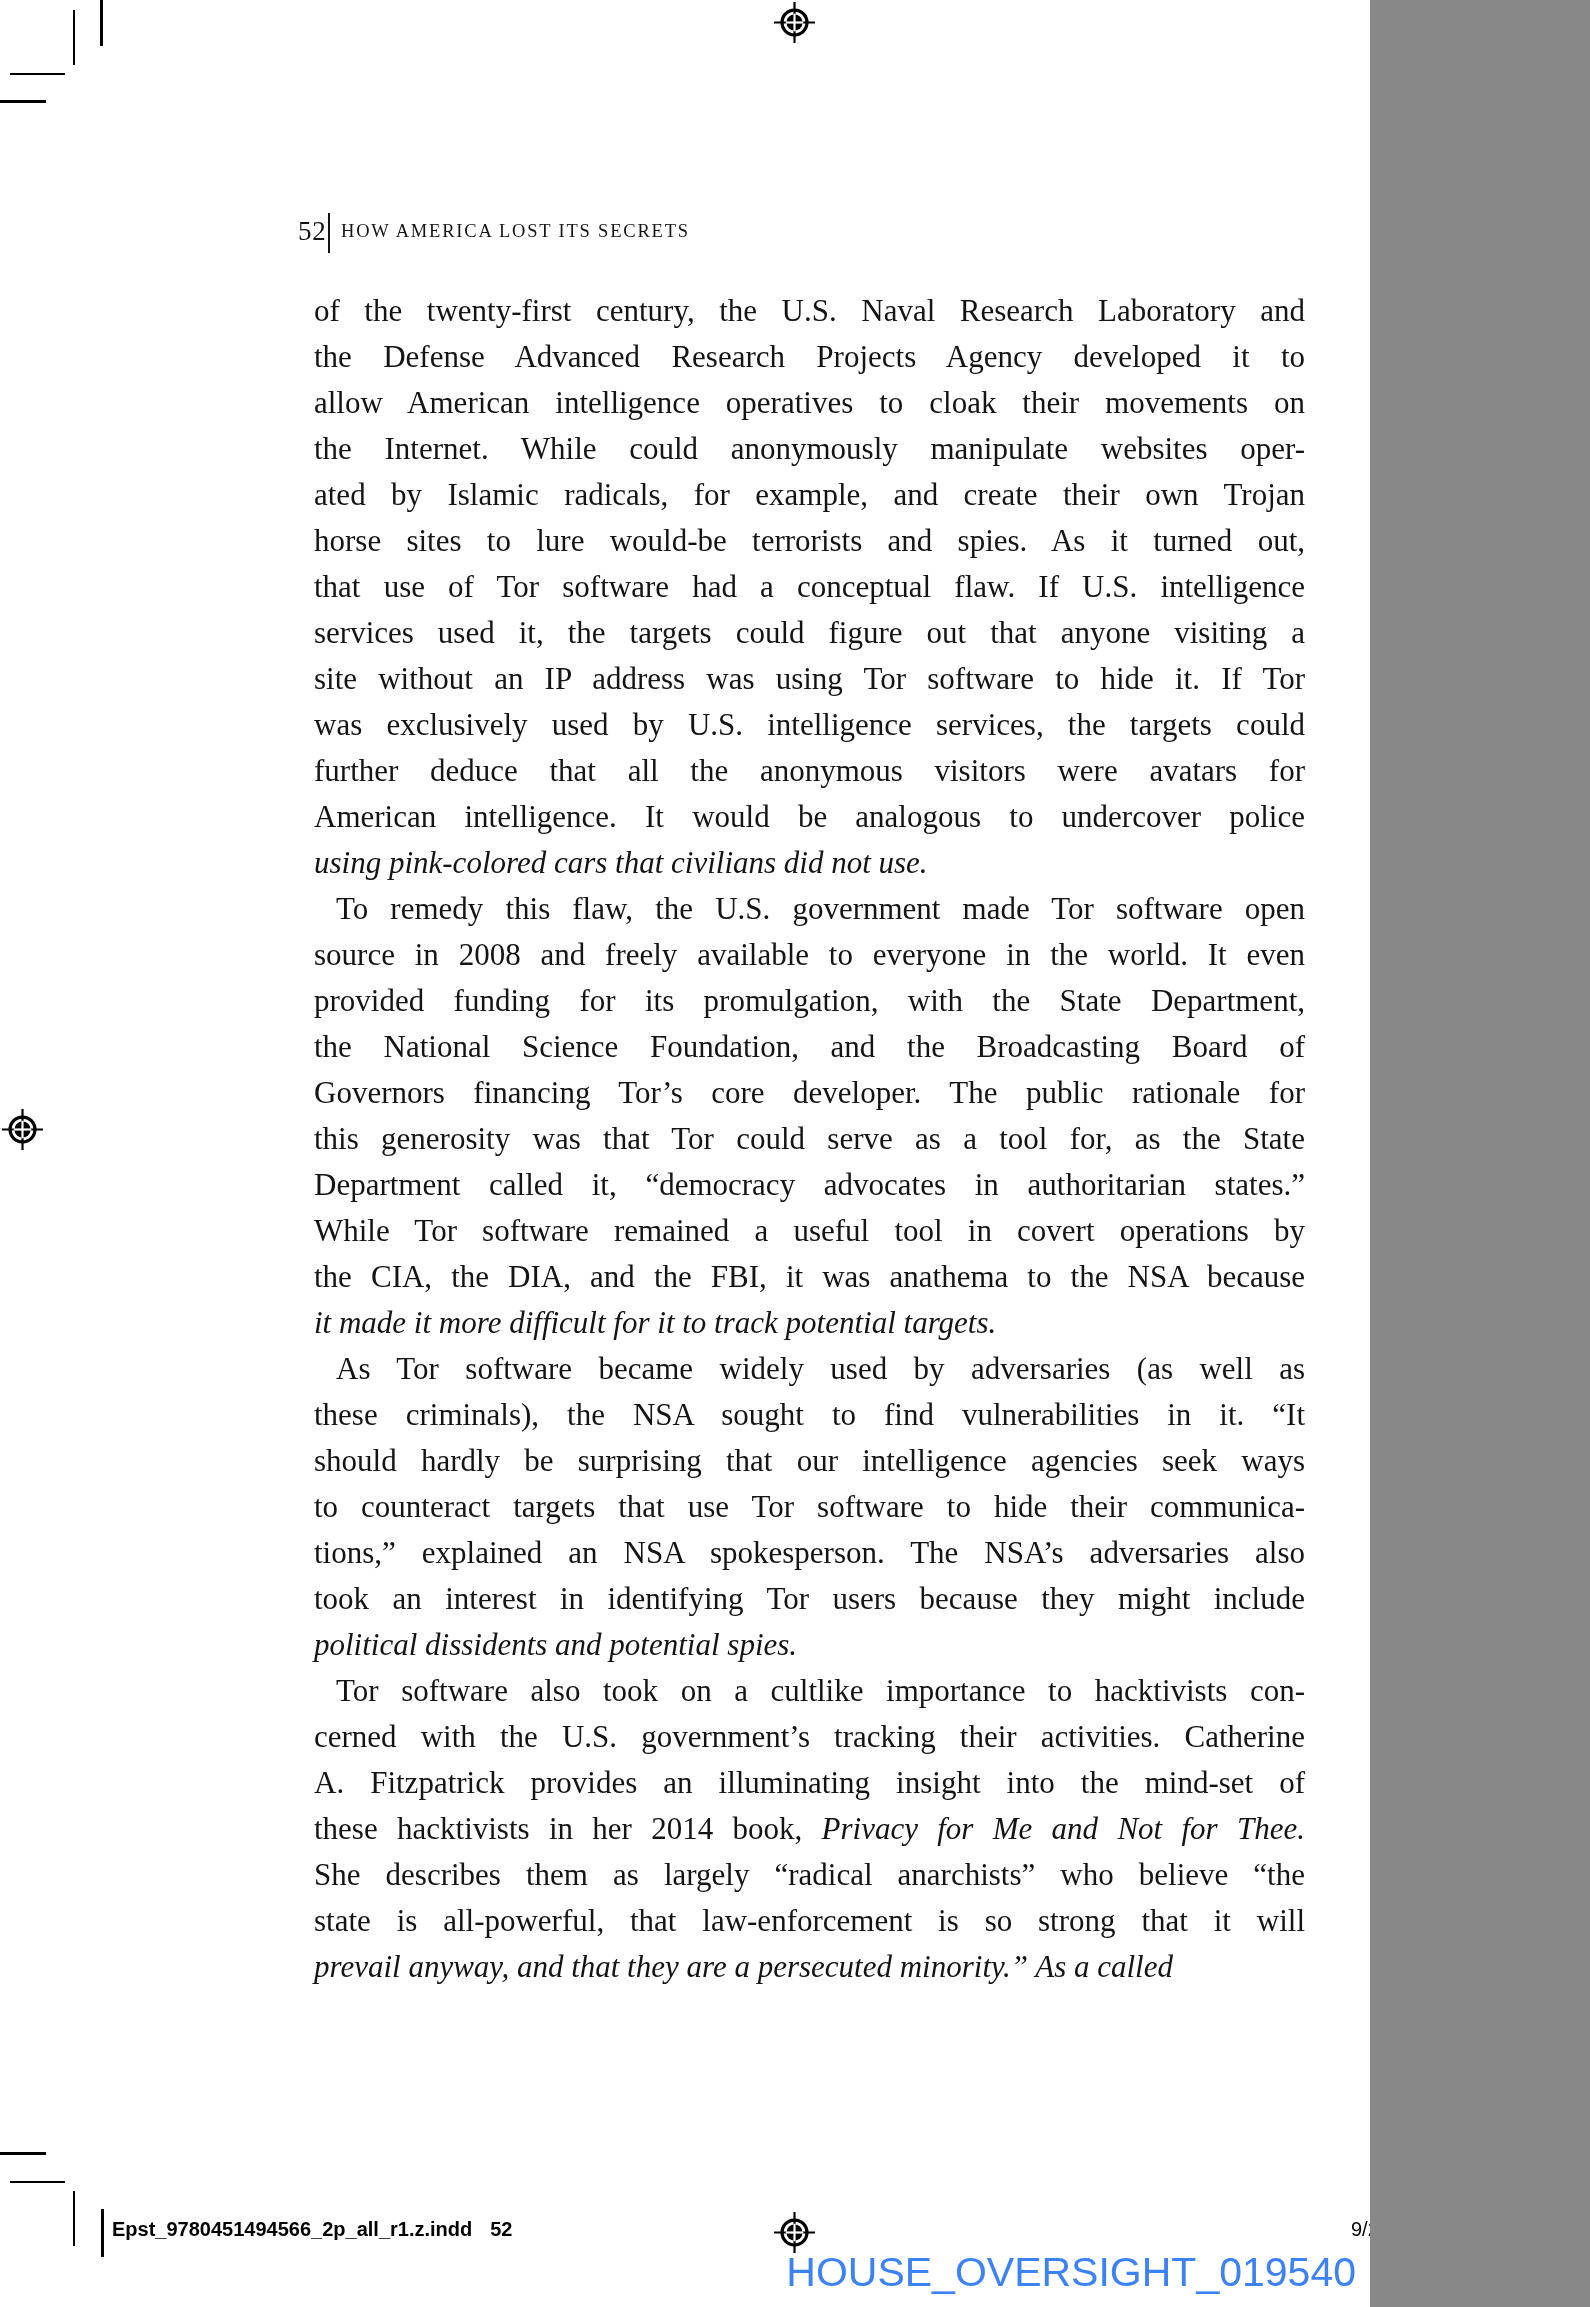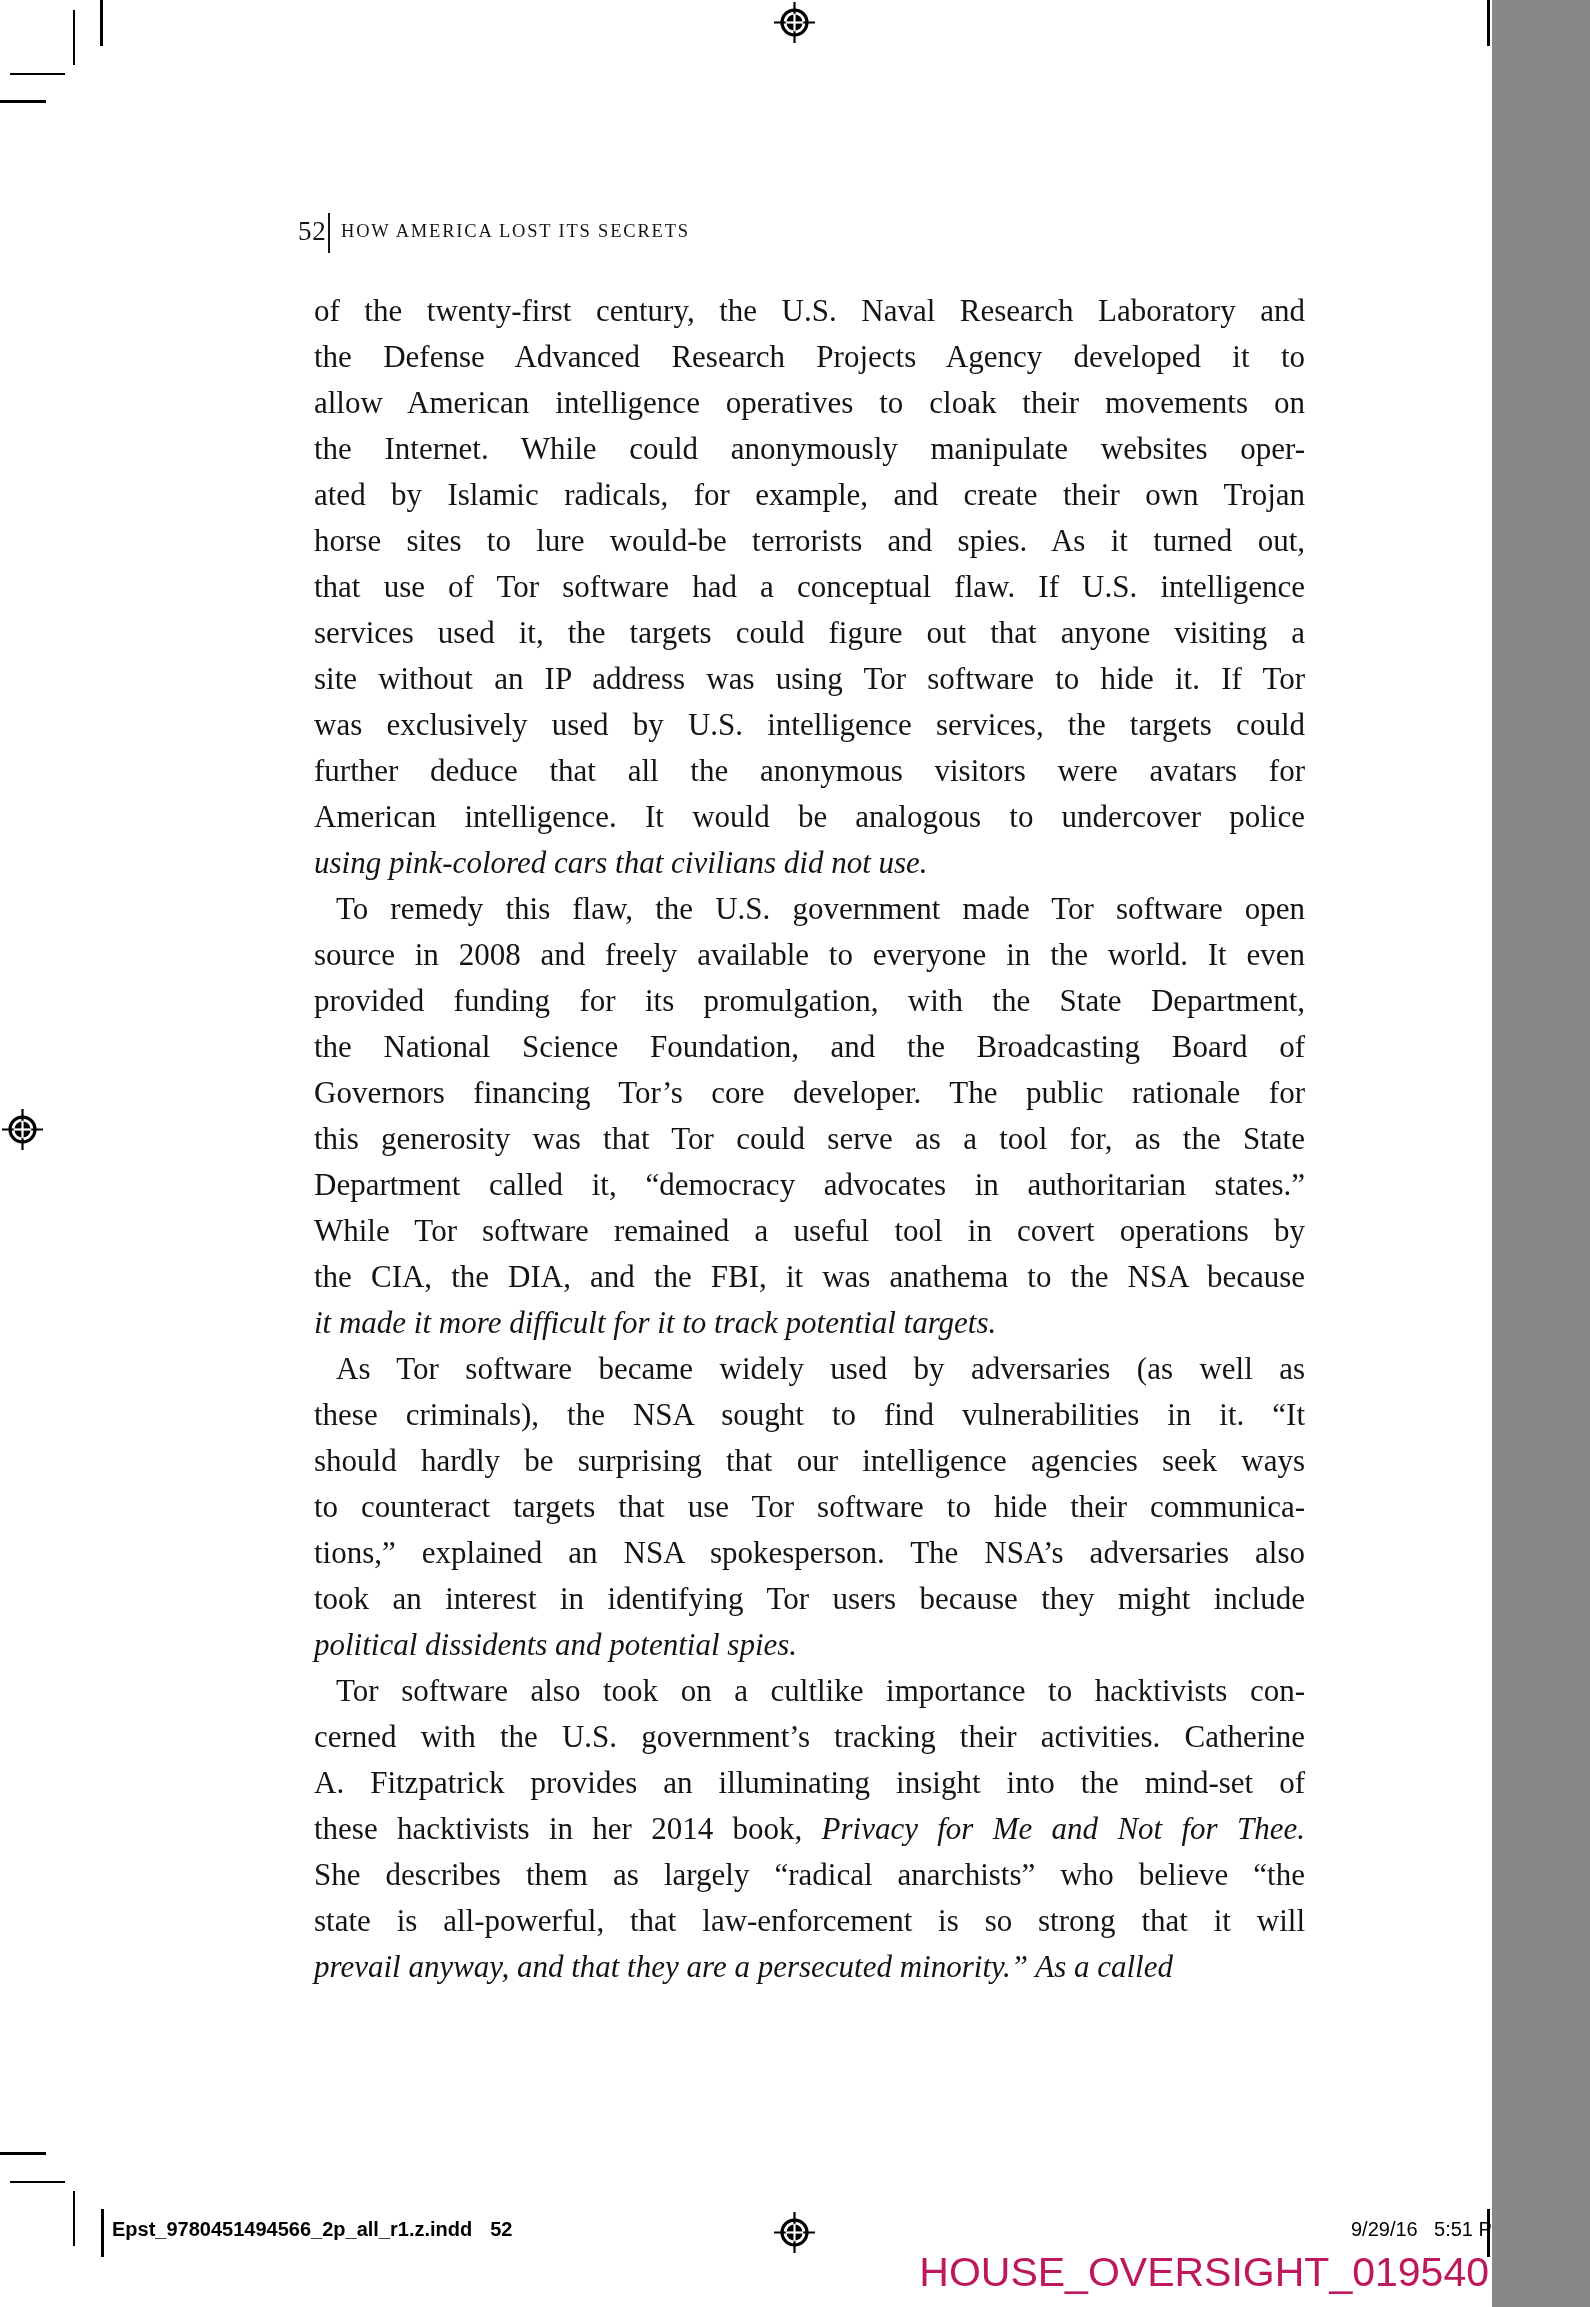--- a/index.html
+++ b/index.html
@@ -1,18 +1,18 @@
 <!DOCTYPE html>
 <html style="font-size:12px"><head>
 <meta charset="utf-8">
 <style>
   html,body{margin:0;padding:0;background:#888;}
   #page{
     position:relative;
-    width:1492px;height:2307px;
+    width:1370px;height:2307px;
     background:#ffffff;
     font-family:"Liberation Serif", serif;
     color:#141414;
     overflow:hidden;
   }
   
   .crop{position:absolute;background:#000;}
   
   .regmark{position:absolute;width:41px;height:41px;}
   
@@ -36,23 +36,23 @@
     position:absolute;
     font-family:"Liberation Sans", sans-serif;
     font-size:20px;color:#000;white-space:nowrap;
   }
   #footer-left{left:112px;top:2218px;font-weight:bold;}
   #footer-left .gap{display:inline-block;width:18px;}
   #footer-right{left:1331px;top:2218px;margin-left:20px;}
   #footer-right .gap{display:inline-block;width:16.3px;}
   
   #bates-stamp{
-    position:absolute;right:3px;top:2249px;
+    position:absolute;right:14px;top:2249px;
     font-family:"Liberation Sans", sans-serif;
-    font-size:41px;color:#be185d;letter-spacing:0px;white-space:nowrap;
+    font-size:41px;color:#3b82f6;letter-spacing:0px;white-space:nowrap;
   }
 </style>
 </head>
 <body>
 
 <div id="page">
 
   <div class="crop" style="left:73px;top:9.6px;width:1.5px;height:55px;"></div>
   <div class="crop" style="left:100px;top:0;width:3px;height:46px;"></div>
   <div class="crop" style="left:9.6px;top:73px;width:55px;height:1.5px;"></div>

